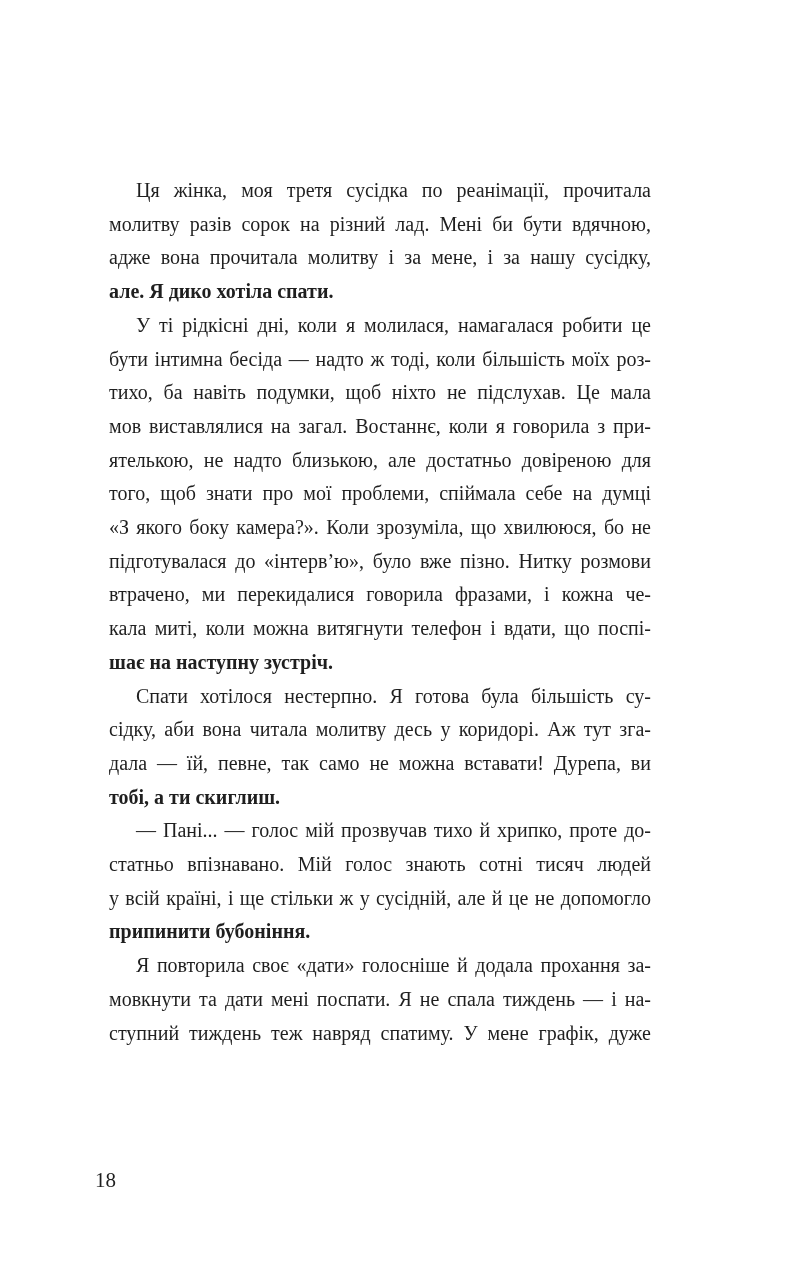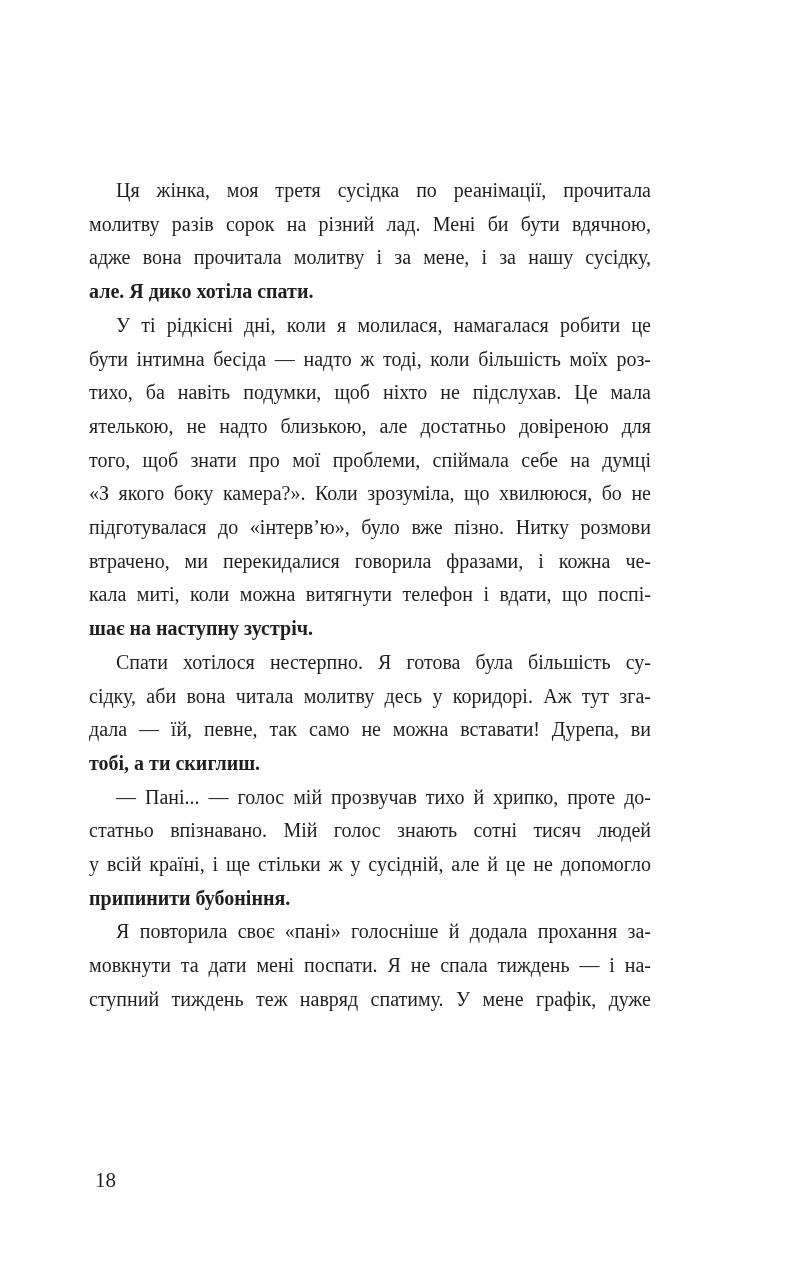--- a/index.html
+++ b/index.html
@@ -29,20 +29,21 @@
     margin: 0;
     padding: 0;
     font-size: 20px;
     line-height: 33.7px;
   }
   .line {
     display: block;
     text-align: justify;
     text-align-last: justify;
     white-space: normal;
+    margin-left: 20px;
   }
   .line.lastline {
     text-align-last: left;
     font-weight: bold;
   }
   .para .line:first-child {
     text-indent: 27px;
   }
   .page-number {
     position: absolute;
@@ -61,20 +62,21 @@
       <p class="para">
         <span class="line">Ця жінка, моя третя сусідка по реанімації, прочитала</span>
         <span class="line">молитву разів сорок на різний лад. Мені би бути вдячною,</span>
         <span class="line">адже вона прочитала молитву і за мене, і за нашу сусідку,</span>
         <span class="line lastline">але. Я дико хотіла спати.</span>
       </p>
       <p class="para">
         <span class="line">У ті рідкісні дні, коли я молилася, намагалася робити це</span>
         <span class="line">бути інтимна бесіда — надто ж тоді, коли більшість моїх роз-</span>
         <span class="line">тихо, ба навіть подумки, щоб ніхто не підслухав. Це мала</span>
+        <span class="line">мов виставлялися на загал. Востаннє, коли я говорила з при-</span>
         <span class="line">ятелькою, не надто близькою, але достатньо довіреною для</span>
         <span class="line">того, щоб знати про мої проблеми, спіймала себе на думці</span>
         <span class="line">«З якого боку камера?». Коли зрозуміла, що хвилююся, бо не</span>
         <span class="line">підготувалася до «інтерв’ю», було вже пізно. Нитку розмови</span>
         <span class="line">втрачено, ми перекидалися говорила фразами, і кожна че-</span>
         <span class="line">кала миті, коли можна витягнути телефон і вдати, що поспі-</span>
         <span class="line lastline">шає на наступну зустріч.</span>
       </p>
       <p class="para">
         <span class="line">Спати хотілося нестерпно. Я готова була більшість су-</span>
@@ -82,19 +84,19 @@
         <span class="line">дала — їй, певне, так само не можна вставати! Дурепа, ви</span>
         <span class="line lastline">тобі, а ти скиглиш.</span>
       </p>
       <p class="para">
         <span class="line">— Пані... — голос мій прозвучав тихо й хрипко, проте до-</span>
         <span class="line">статньо впізнавано. Мій голос знають сотні тисяч людей</span>
         <span class="line">у всій країні, і ще стільки ж у сусідній, але й це не допомогло</span>
         <span class="line lastline">припинити бубоніння.</span>
       </p>
       <p class="para">
-        <span class="line">Я повторила своє «пані» голосніше й додала прохання за-</span>
+        <span class="line">Я повторила своє «дати» голосніше й додала прохання за-</span>
         <span class="line">мовкнути та дати мені поспати. Я не спала тиждень — і на-</span>
         <span class="line">ступний тиждень теж навряд спатиму. У мене графік, дуже</span>
       </p>
     </div>
   <div class="page-number">18</div>
 </div>
 
 </body></html>

